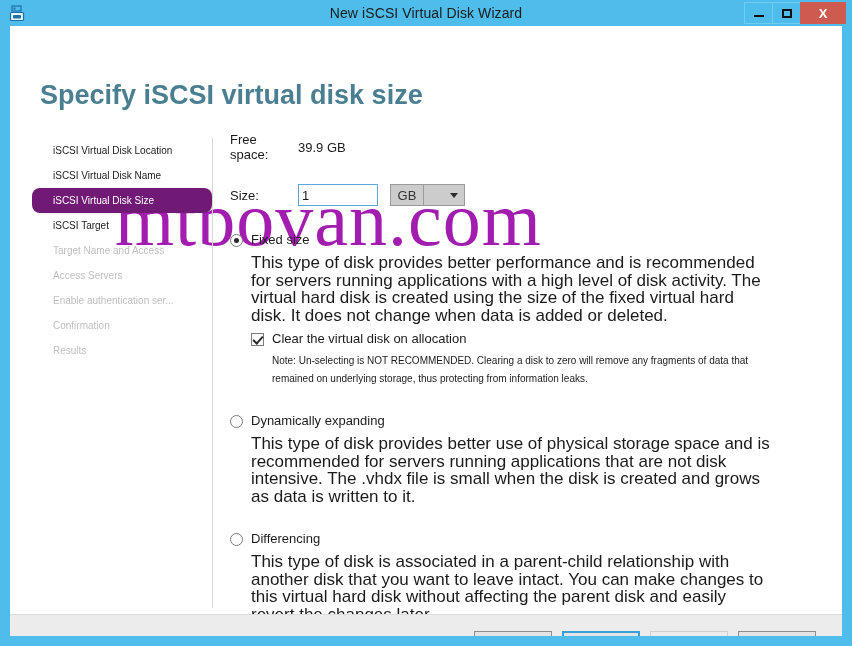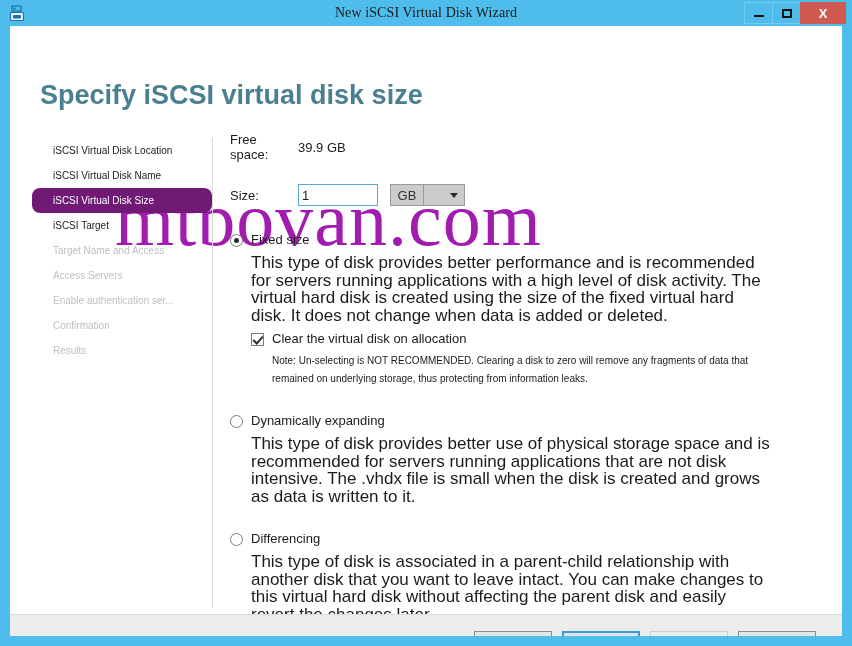--- a/index.html
+++ b/index.html
@@ -42,21 +42,20 @@
   }
   .titlebar-title {
     position: absolute;
     left: 0; right: 0;
     text-align: center;
     font-size: 14px;
     color: #1b1b1b;
     line-height: 26px;
     pointer-events: none;
     letter-spacing: .1px;
-    font-family: Liberation Serif, serif;
   }
   .titlebar-buttons {
     position: absolute;
     right: 6px;
     top: 2px;
     display: flex;
     height: 22px;
   }
   .tb-btn {
     width: 29px;

